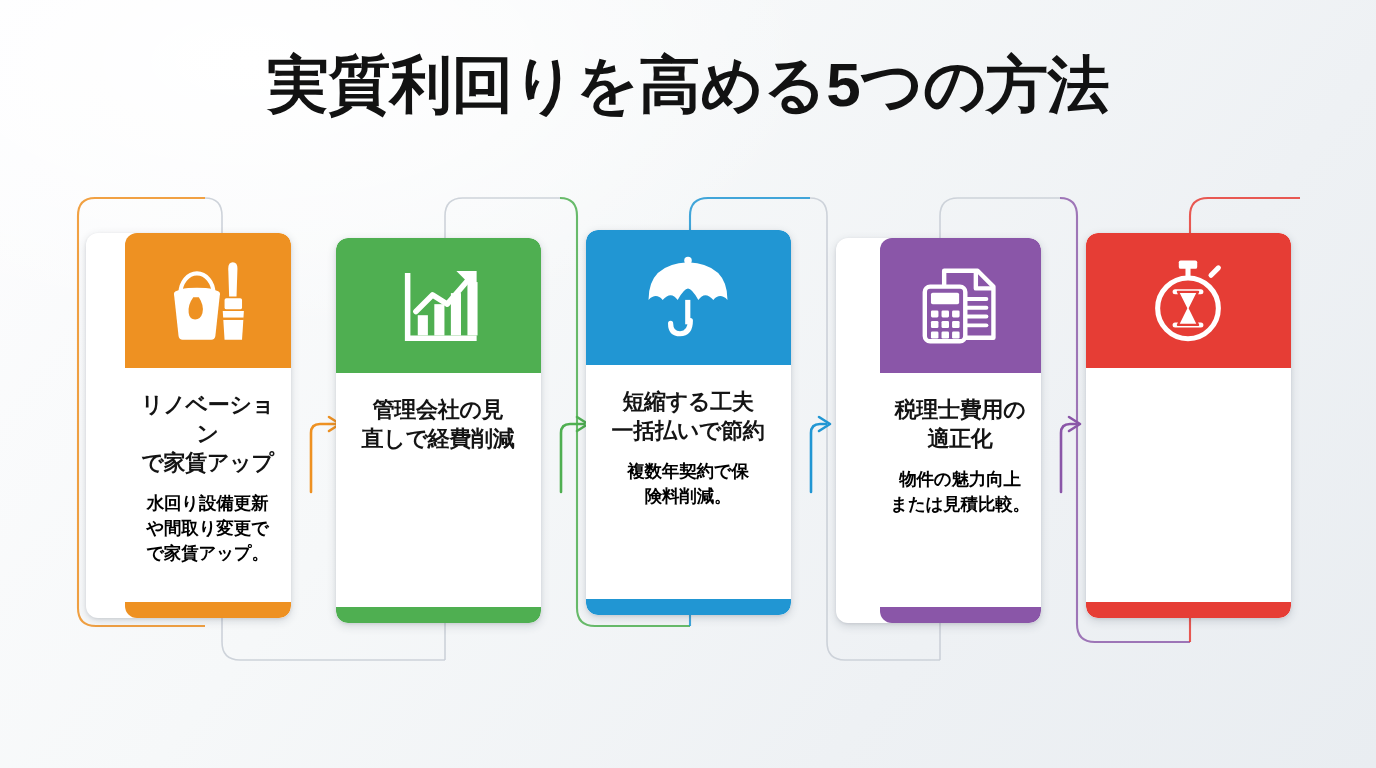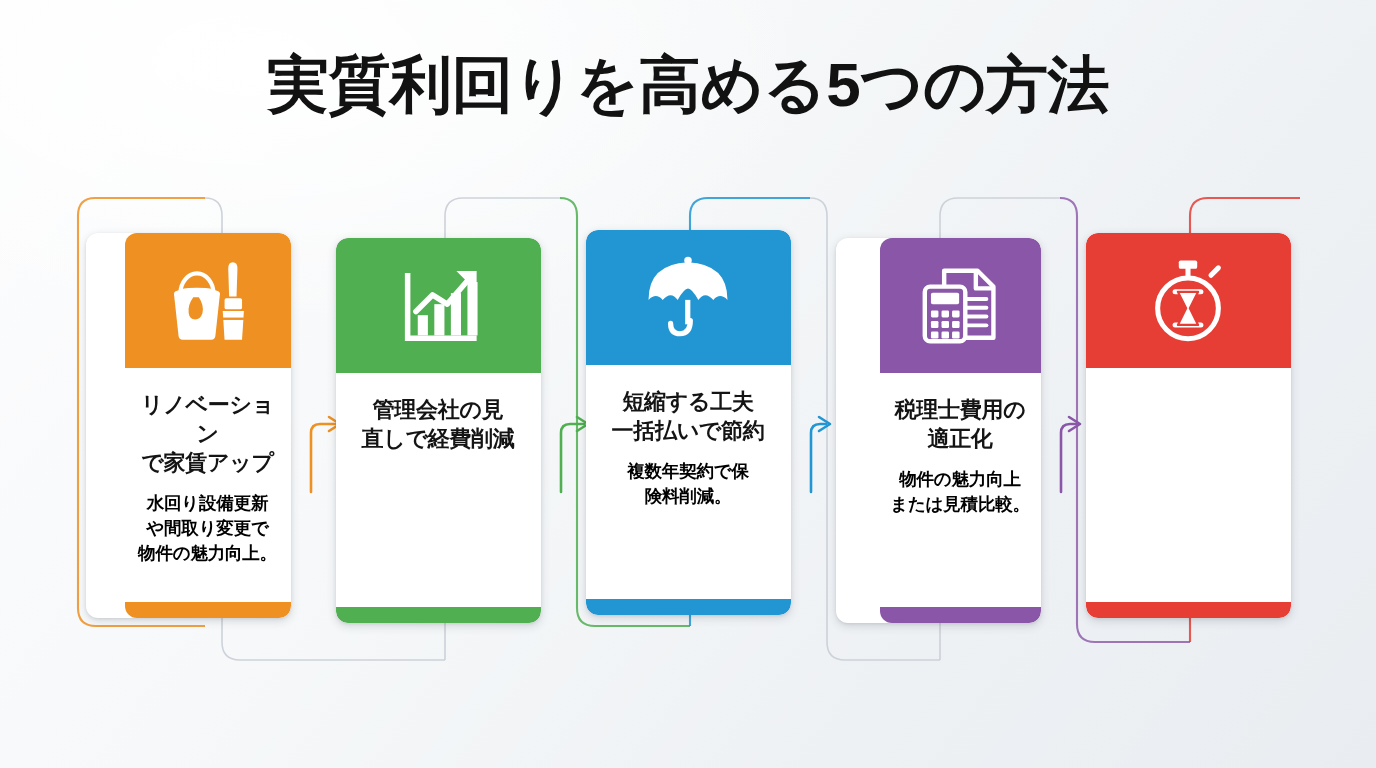--- a/index.html
+++ b/index.html
@@ -167,21 +167,21 @@
       </svg>
     </div>
     <div class="card-body">
       <div class="card-title">
         <span>リノベーション</span><br>
         <span>で家賃アップ</span>
       </div>
       <div class="card-desc">
         <span>水回り設備更新</span><br>
         <span>や間取り変更で</span><br>
-        <span>物件の魅力向上。</span>
+        <span>で家賃アップ。</span>
       </div>
     </div>
     <div class="card-footer" style="background:#ee9122"></div>
   </div>
 
   <div class="card c2">
     <div class="card-header" style="background:#4faf51">
       <svg width="92" height="92" viewBox="0 0 100 100">
         <g fill="#ffffff">
 

